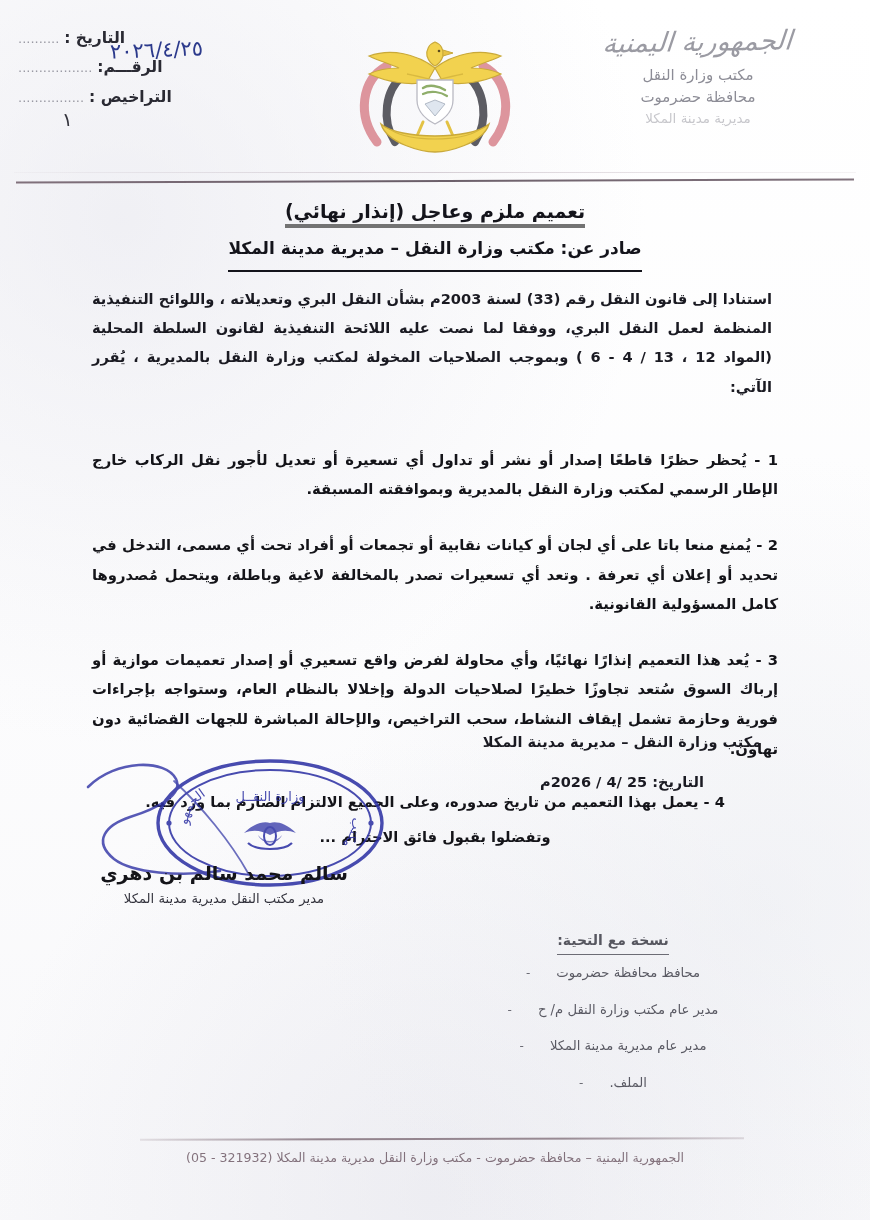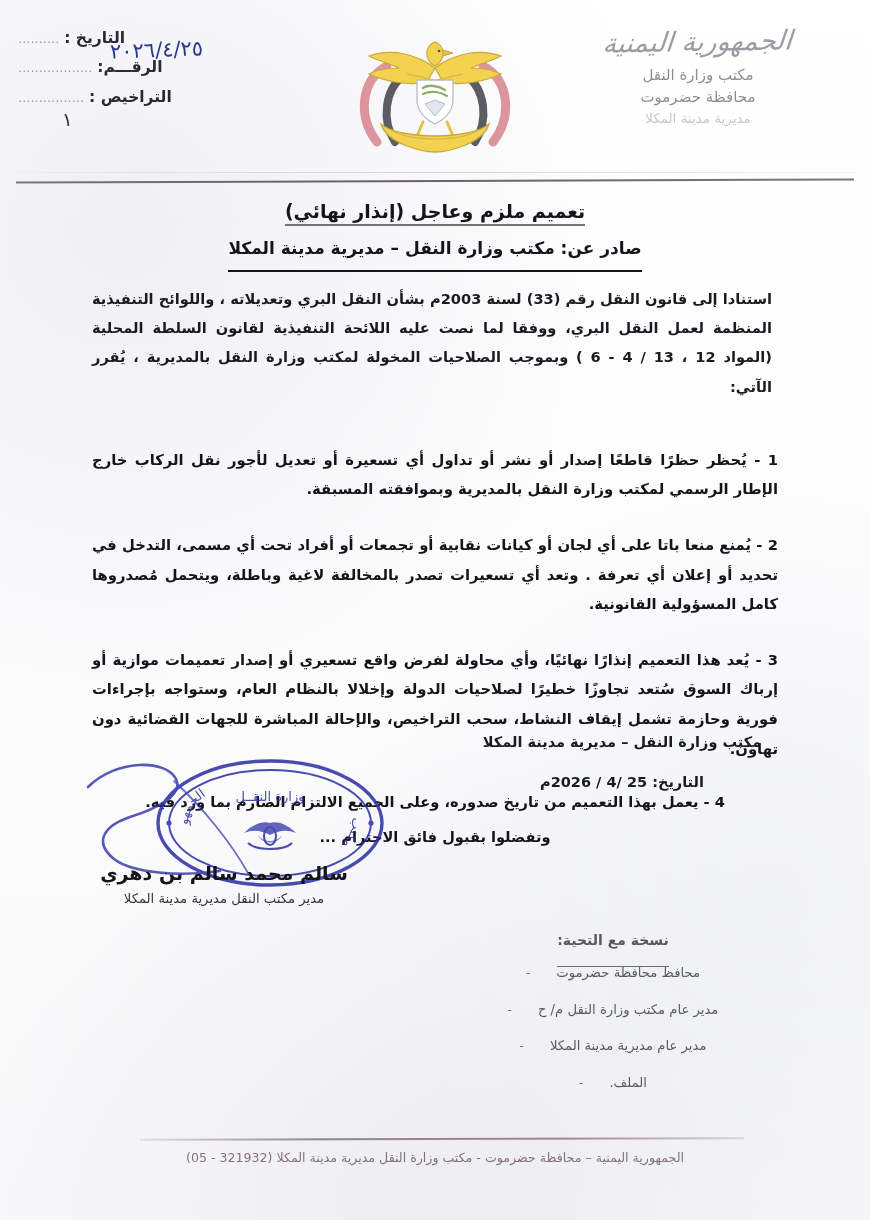--- a/index.html
+++ b/index.html
@@ -143,21 +143,21 @@
   }
   .doc-title {
     text-align: center;
     font-size: 19px;
     font-weight: bold;
     color: #14141b;
     letter-spacing: .2px;
     margin-bottom: 16px;
   }
   .doc-title span {
-    border-bottom: 2px solid #737373;
+    border-bottom: 4px solid #737373;
     padding-bottom: 2px;
   }
   .doc-subtitle {
     text-align: center;
     font-size: 17px;
     font-weight: bold;
     color: #14141b;
     margin-bottom: 26px;
   }
   .doc-subtitle span {
@@ -261,21 +261,21 @@
   }
   .cc-head {
     font-size: 14px;
     font-weight: bold;
     color: #3c3c46;
     opacity: .85;
     margin-bottom: 18px;
   }
   .cc-head span {
     border-bottom: 1.5px solid #55555f;
-    padding-bottom: 18px;
+    padding-bottom: 6px;
   }
   .cc-item {
     font-size: 13.2px;
     color: #45454f;
     opacity: .88;
     line-height: 1.1;
     margin-bottom: 22px;
     display: flex;
     justify-content: center;
     gap: 26px;

